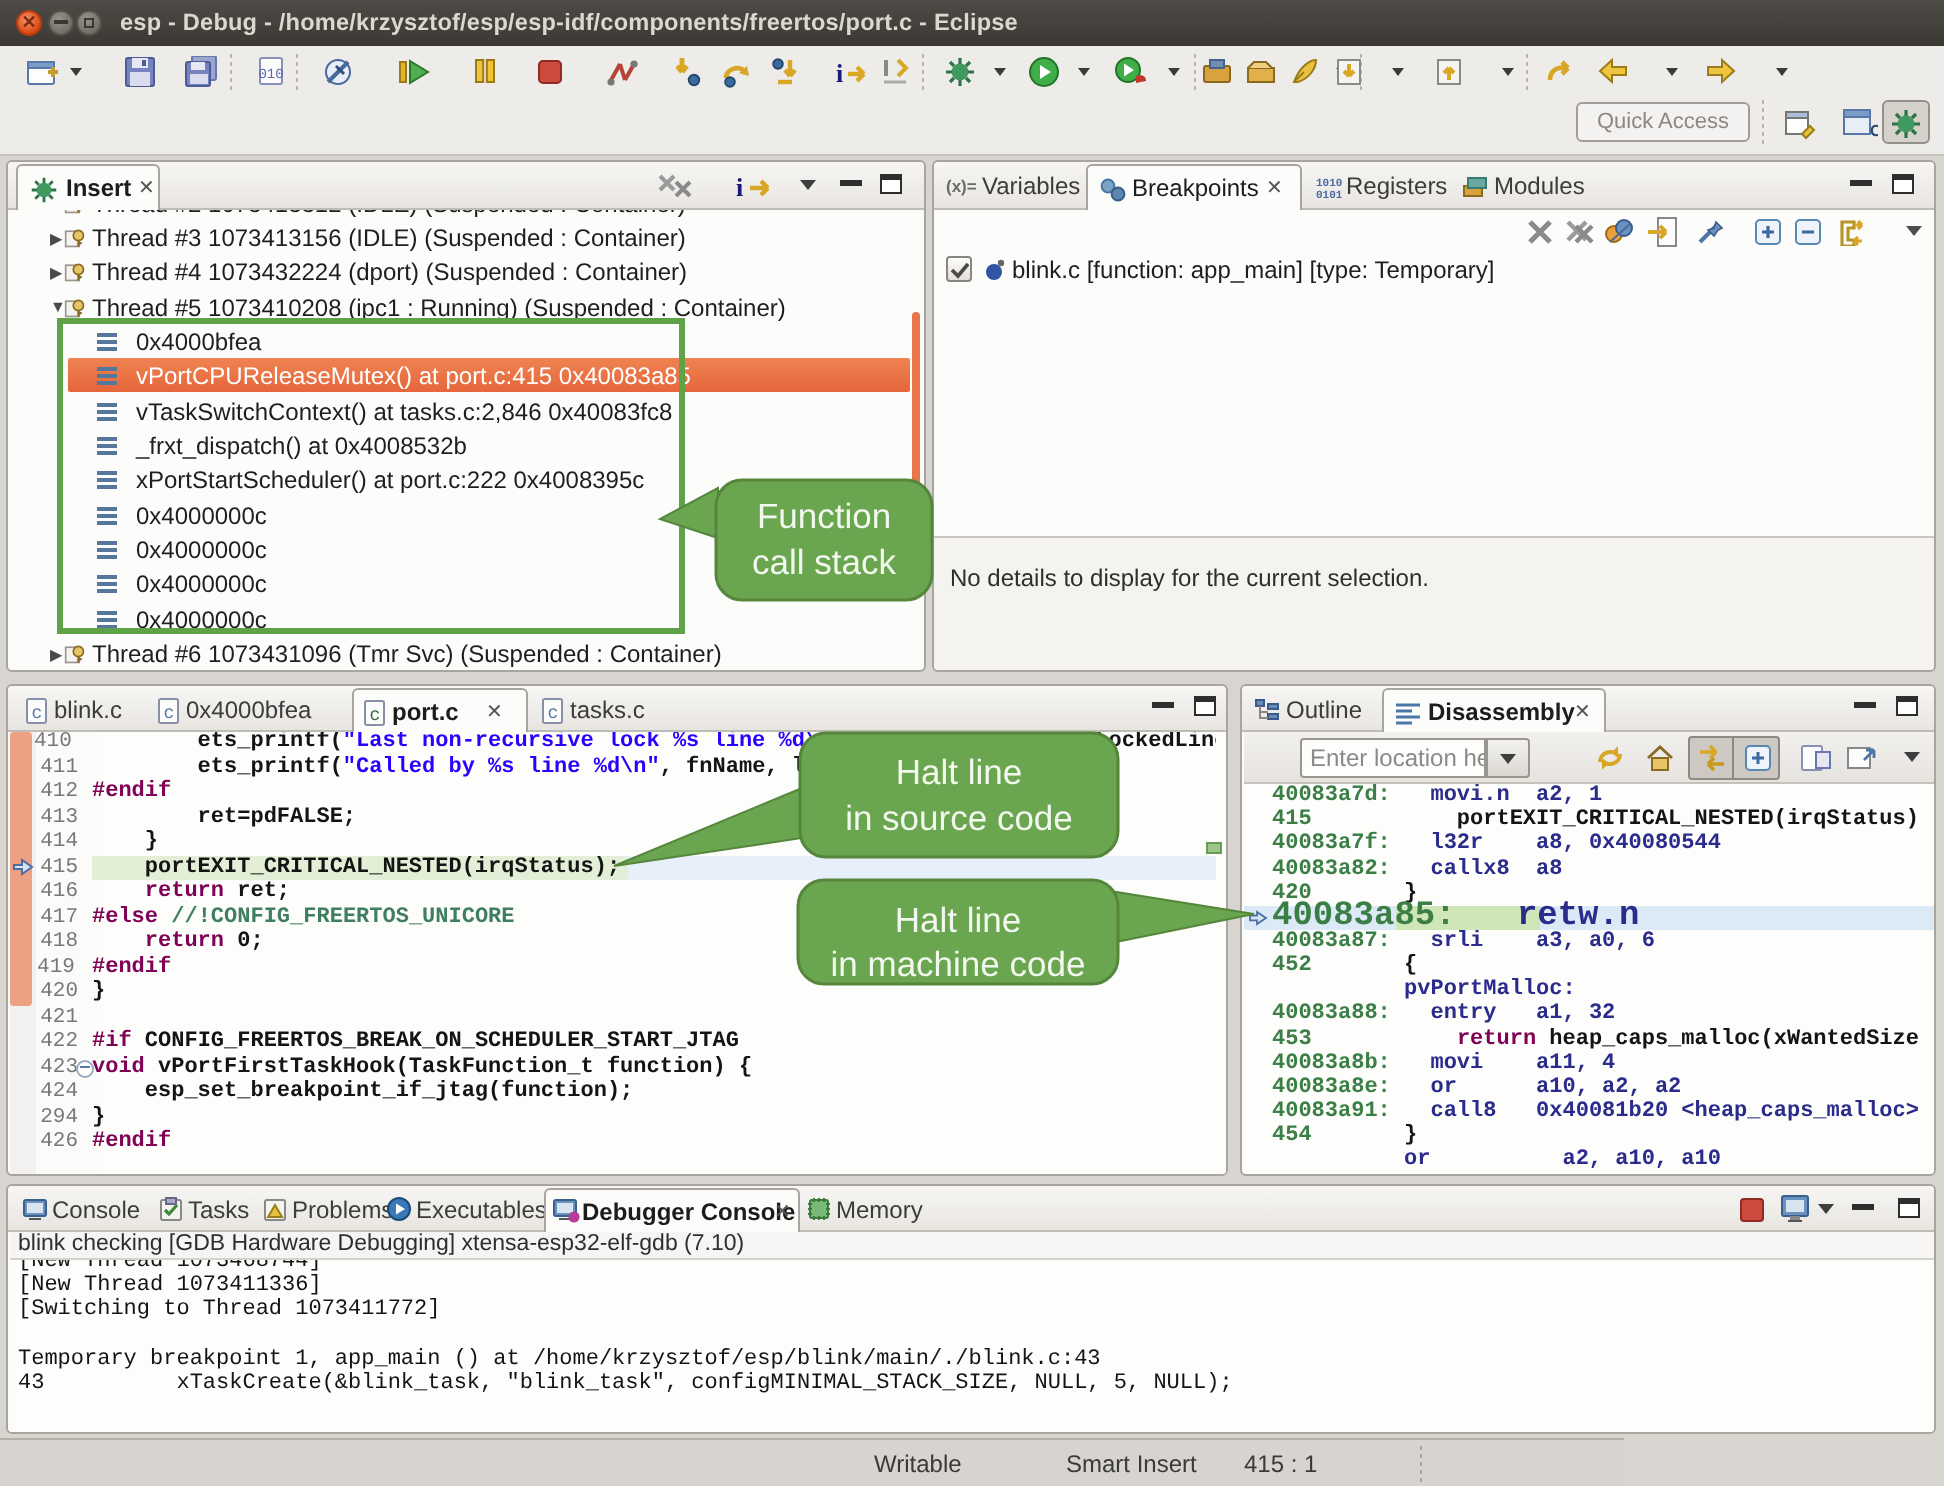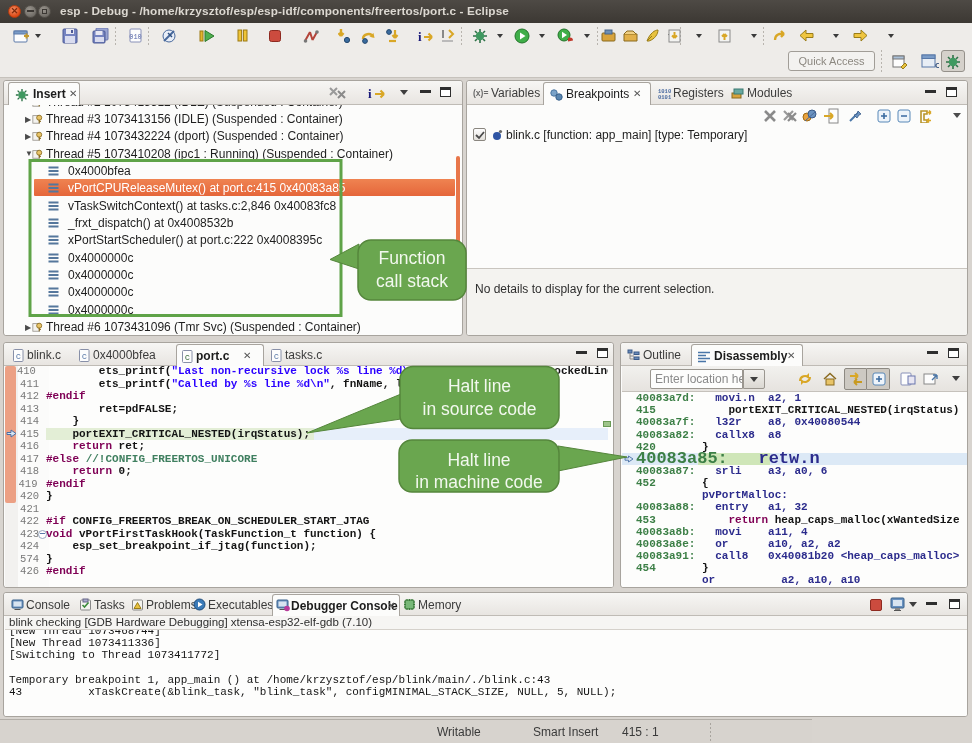--- a/index.html
+++ b/index.html
@@ -469,21 +469,21 @@
       <div class="ab mono" style="left:12px;top:136.5px;width:22px;height:12.5px;font-size:10.5px;line-height:12.5px;color:#787878;text-align:right">421</div>
       <pre class="ab mono" style="left:41px;top:136.5px;font-size:11px;line-height:12.5px;font-weight:bold;color:#141414"></pre>
       <div class="ab mono" style="left:12px;top:149.0px;width:22px;height:12.5px;font-size:10.5px;line-height:12.5px;color:#787878;text-align:right">422</div>
       <pre class="ab mono" style="left:41px;top:149.0px;font-size:11px;line-height:12.5px;font-weight:bold;color:#141414"><span class="kw">#if</span> CONFIG_FREERTOS_BREAK_ON_SCHEDULER_START_JTAG</pre>
       <div class="ab mono" style="left:12px;top:161.5px;width:22px;height:12.5px;font-size:10.5px;line-height:12.5px;color:#787878;text-align:right">423</div>
       <div class="ab" style="left:33px;top:164px;width:9px;height:9px;border:1px solid #98a8c0;border-radius:50%;background:#fff"></div>
       <div class="ab" style="left:35px;top:167.0px;width:5px;height:1px;background:#5878a8"></div>
       <pre class="ab mono" style="left:41px;top:161.5px;font-size:11px;line-height:12.5px;font-weight:bold;color:#141414"><span class="kw">void</span> vPortFirstTaskHook(TaskFunction_t function) {</pre>
       <div class="ab mono" style="left:12px;top:174.0px;width:22px;height:12.5px;font-size:10.5px;line-height:12.5px;color:#787878;text-align:right">424</div>
       <pre class="ab mono" style="left:41px;top:174.0px;font-size:11px;line-height:12.5px;font-weight:bold;color:#141414">    esp_set_breakpoint_if_jtag(function);</pre>
-      <div class="ab mono" style="left:12px;top:186.5px;width:22px;height:12.5px;font-size:10.5px;line-height:12.5px;color:#787878;text-align:right">574</div>
+      <div class="ab mono" style="left:12px;top:186.5px;width:22px;height:12.5px;font-size:10.5px;line-height:12.5px;color:#787878;text-align:right">294</div>
       <pre class="ab mono" style="left:41px;top:186.5px;font-size:11px;line-height:12.5px;font-weight:bold;color:#141414">}</pre>
       <div class="ab mono" style="left:12px;top:199.0px;width:22px;height:12.5px;font-size:10.5px;line-height:12.5px;color:#787878;text-align:right">426</div>
       <pre class="ab mono" style="left:41px;top:199.0px;font-size:11px;line-height:12.5px;font-weight:bold;color:#141414"><span class="kw">#endif</span></pre>
       <div class="ab" style="left:603px;top:0;width:6px;height:223px;background:#fdfdfc"></div>
       <div class="ab" style="left:598px;top:55px;width:8px;height:6px;background:#9ec48a;border:1px solid #6a9a56"></div>
 </div>
 </div>
 <div class="panel" style="left:620px;top:342px;width:348px;height:246px">
 <div class="vtabbar" style="height:23px"></div>
 <div class="vtab" style="left:2px;width:66px;height:22px">

